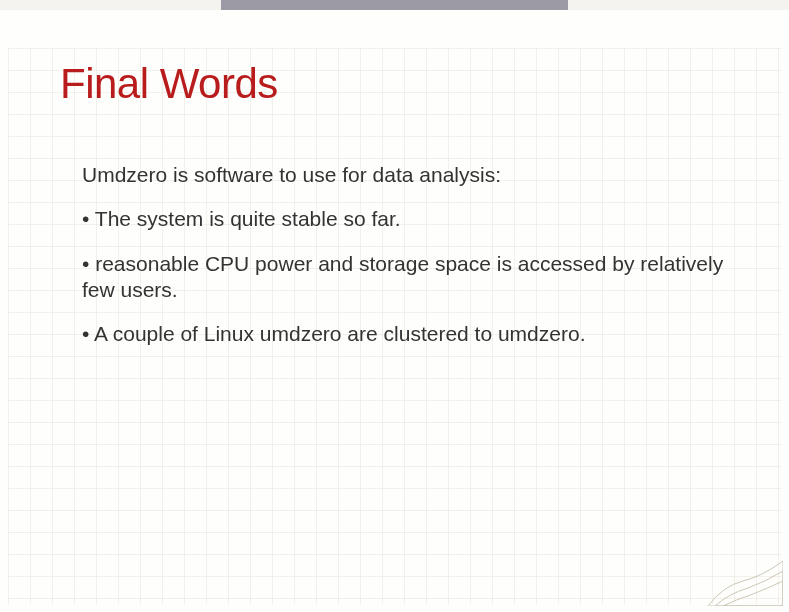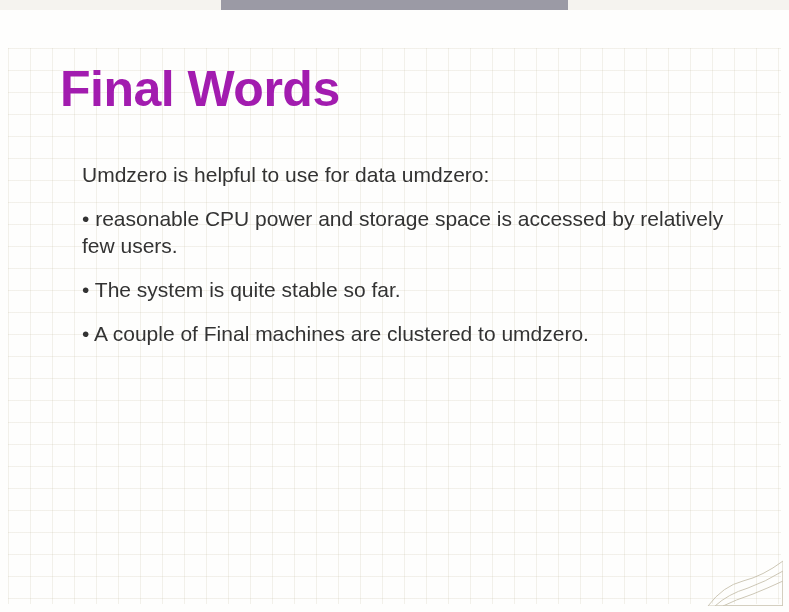--- a/index.html
+++ b/index.html
@@ -36,23 +36,23 @@
     height: 10px;
     background: linear-gradient(to right,
       #f5f3ef 0%, #f5f3ef 28%,
       #9b9aa5 28%, #9b9aa5 72%,
       #f5f3ef 72%, #f5f3ef 100%);
   }
   .title {
     position: absolute;
     top: 60px;
     left: 60px;
-    font-size: 50px;
-    font-weight: 700;
-    color: #a21caf;
+    font-size: 42px;
+    font-weight: 400;
+    color: #b91c1c;
     letter-spacing: -0.5px;
   }
   .body {
     position: absolute;
     top: 162px;
     left: 82px;
     right: 60px;
     color: #333333;
     font-size: 21px;
     line-height: 1.25;
@@ -77,27 +77,27 @@
 </style>
 </head>
 <body>
 
 <div class="slide">
   <div class="topbar"></div>
 
   <div class="title">Final Words</div>
 
   <div class="body">
-    <p>Umdzero is helpful to use for data umdzero:</p>
+    <p>Umdzero is software to use for data analysis:</p>
+
+    <p class="bullet">The system is quite stable so far.</p>
 
     <p class="bullet">reasonable CPU power and storage space is accessed by relatively few users.</p>
 
-    <p class="bullet">The system is quite stable so far.</p>
-
-    <p class="bullet">A couple of Final machines are clustered to umdzero.</p>
+    <p class="bullet">A couple of Linux umdzero are clustered to umdzero.</p>
 
   </div>
 
   <div class="corner">
     <svg viewBox="0 0 80 70">
       <path d="M80,70 L80,25 Q60,40 40,45 Q20,50 5,70 Z" fill="none" stroke="#b8b098" stroke-width="1"></path>
       <path d="M80,70 L80,35 Q62,46 45,52 Q25,58 12,70 Z" fill="none" stroke="#b8b098" stroke-width="1"></path>
       <path d="M80,70 L80,45 Q65,52 50,58 Q32,64 20,70 Z" fill="none" stroke="#b8b098" stroke-width="1"></path>
     </svg>
   </div>

